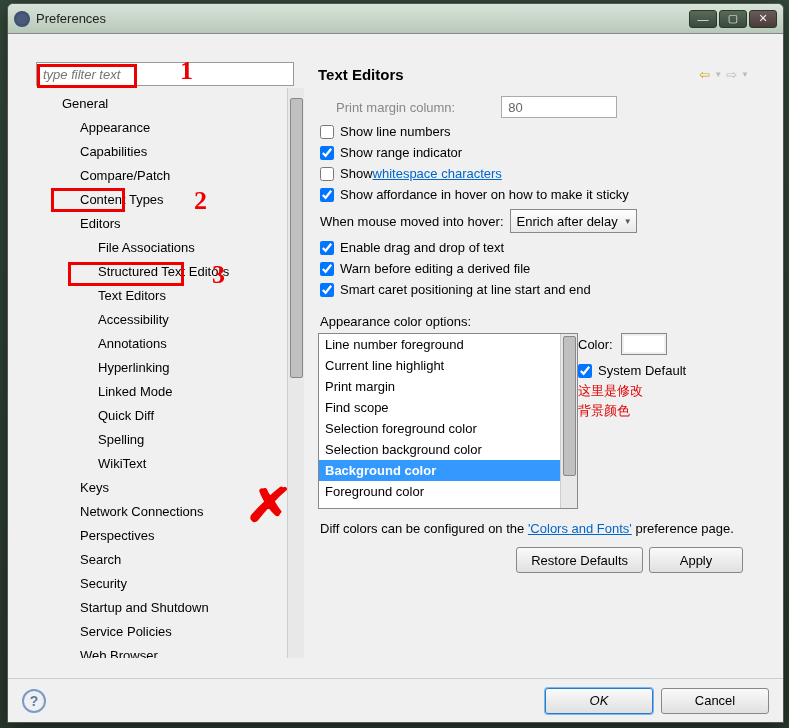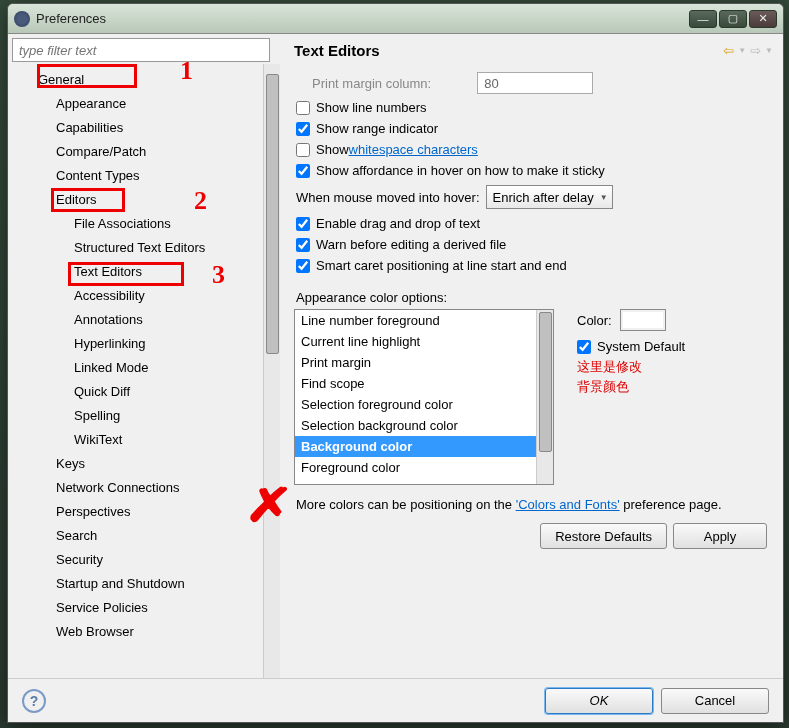--- a/index.html
+++ b/index.html
@@ -3,21 +3,21 @@
   <meta charset="utf-8">
   <style>
     * { box-sizing: border-box; margin: 0; padding: 0; font-family: Tahoma, Arial, sans-serif; font-size: 13px; }
     body { background: linear-gradient(to bottom, #344a3a, #2a3a30); width: 789px; height: 728px; overflow: hidden; }
     .window { position: absolute; left: 7px; top: 3px; width: 777px; height: 720px; background: #f0f0f0; border: 1px solid #555; border-radius: 6px 6px 0 0; box-shadow: 0 4px 20px rgba(0,0,0,0.5); }
     .titlebar { height: 30px; background: linear-gradient(to bottom, #d8e4d8, #b8c8b8); border-radius: 6px 6px 0 0; display: flex; align-items: center; padding: 0 6px; border-bottom: 1px solid #888; }
     .titlebar-icon { width: 16px; height: 16px; background: radial-gradient(circle, #4a5a7a 40%, #2a3a5a 100%); border-radius: 50%; margin-right: 6px; }
     .titlebar-text { flex: 1; color: #222; }
     .winbtn { width: 28px; height: 18px; margin-left: 2px; background: linear-gradient(to bottom, #5a6a5a, #3a4a3a); border: 1px solid #2a3a2a; border-radius: 3px; color: #eee; display: flex; align-items: center; justify-content: center; font-size: 11px; cursor: pointer; }
     .winbtn.close { background: linear-gradient(to bottom, #6a5a5a, #4a3a3a); }
-    .body { display: flex; height: calc(100% - 70px); padding: 0; gap: 0; justify-content: flex-end; }
+    .body { display: flex; height: calc(100% - 70px); padding: 24px; gap: 0; justify-content: flex-end; }
     .left-pane { width: 272px; display: flex; flex-direction: column; }
     .filter-input { width: 258px; height: 24px; border: 1px solid #999; padding: 2px 6px; color: #888; font-style: italic; margin: 4px 0 2px 4px; background: #fff; }
     .tree-wrap { flex: 1; border: none; overflow: hidden; position: relative; display: flex; }
     .tree { flex: 1; overflow-y: auto; padding: 4px 0 4px 8px; }
     .tree-item { padding: 2px 0 2px 4px; cursor: pointer; white-space: nowrap; color: #000; line-height: 20px; }
     .tree-item.lvl1 { padding-left: 22px; }
     .tree-item.lvl2 { padding-left: 40px; }
     .tree-item.lvl3 { padding-left: 58px; }
     .tree-scrollbar { width: 17px; background: #e8e8e8; border-left: 1px solid #ccc; position: relative; }
     .scroll-thumb { position: absolute; left: 2px; width: 13px; background: #c0c0c0; border: 1px solid #888; border-radius: 2px; }
@@ -27,21 +27,21 @@
     .nav-arrow { font-size: 13px; margin: 0 2px; cursor: pointer; }
     .content-row { display: flex; align-items: center; margin: 3px 0; }
     .label-muted { color: #888; margin-left: 18px; }
     .text-input { border: 1px solid #aaa; padding: 2px 6px; width: 116px; height: 22px; background: #fff; color: #666; margin-left: 46px; }
     .checkbox-row { display: flex; align-items: center; margin: 3px 0 3px 2px; }
     .checkbox-row input { margin-right: 6px; width: 14px; height: 14px; }
     .link { color: #0066cc; text-decoration: underline; cursor: pointer; }
     .dropdown { border: 1px solid #888; background: linear-gradient(to bottom, #fff, #e8e8e8); padding: 2px 18px 2px 6px; height: 24px; margin-left: 6px; position: relative; display: inline-flex; align-items: center; }
     .dropdown::after { content: "▼"; font-size: 8px; position: absolute; right: 4px; color: #555; }
     .section-label { margin: 14px 0 4px 2px; }
-    .listbox-wrap { display: flex; gap: 23px; }
+    .listbox-wrap { display: flex; gap: 0; }
     .listbox { width: 260px; height: 176px; border: 1px solid #888; background: #fff; overflow: hidden; display: flex; }
     .list-items { flex: 1; overflow: hidden; }
     .list-item { padding: 1px 6px; cursor: pointer; line-height: 19px; }
     .list-item.selected { background: #3399ff; color: #fff; font-weight: bold; }
     .color-side { flex: 1; }
     .color-row { display: flex; align-items: center; margin-bottom: 8px; }
     .color-swatch { width: 46px; height: 22px; border: 1px solid #888; background: #fff; margin-left: 8px; cursor: pointer; box-shadow: inset 0 0 0 2px #f0f0f0; }
     .red-text { color: #d00; font-size: 14px; line-height: 20px; }
     .more-text { margin: 10px 0 4px 2px; line-height: 20px; }
     .button-row { display: flex; justify-content: flex-end; gap: 6px; margin-top: 4px; padding-right: 8px; }
@@ -186,21 +186,21 @@
             <span>System Default</span>
           </label>
           <div class="red-text">
             <div>这里是修改</div>
             <div>背景颜色</div>
           </div>
         </div>
       </div>
 
       <div class="more-text">
-        <span>More colors can be positioning on the </span><span class="link">'Colors and Fonts'</span><span> preference page.</span>
+        <span>Diff colors can be configured on the </span><span class="link">'Colors and Fonts'</span><span> preference page.</span>
       </div>
 
       <div class="button-row">
         <button class="btn wide">Restore Defaults</button>
         <button class="btn">Apply</button>
       </div>
     </div>
   </div>
 
   <div class="footer">

